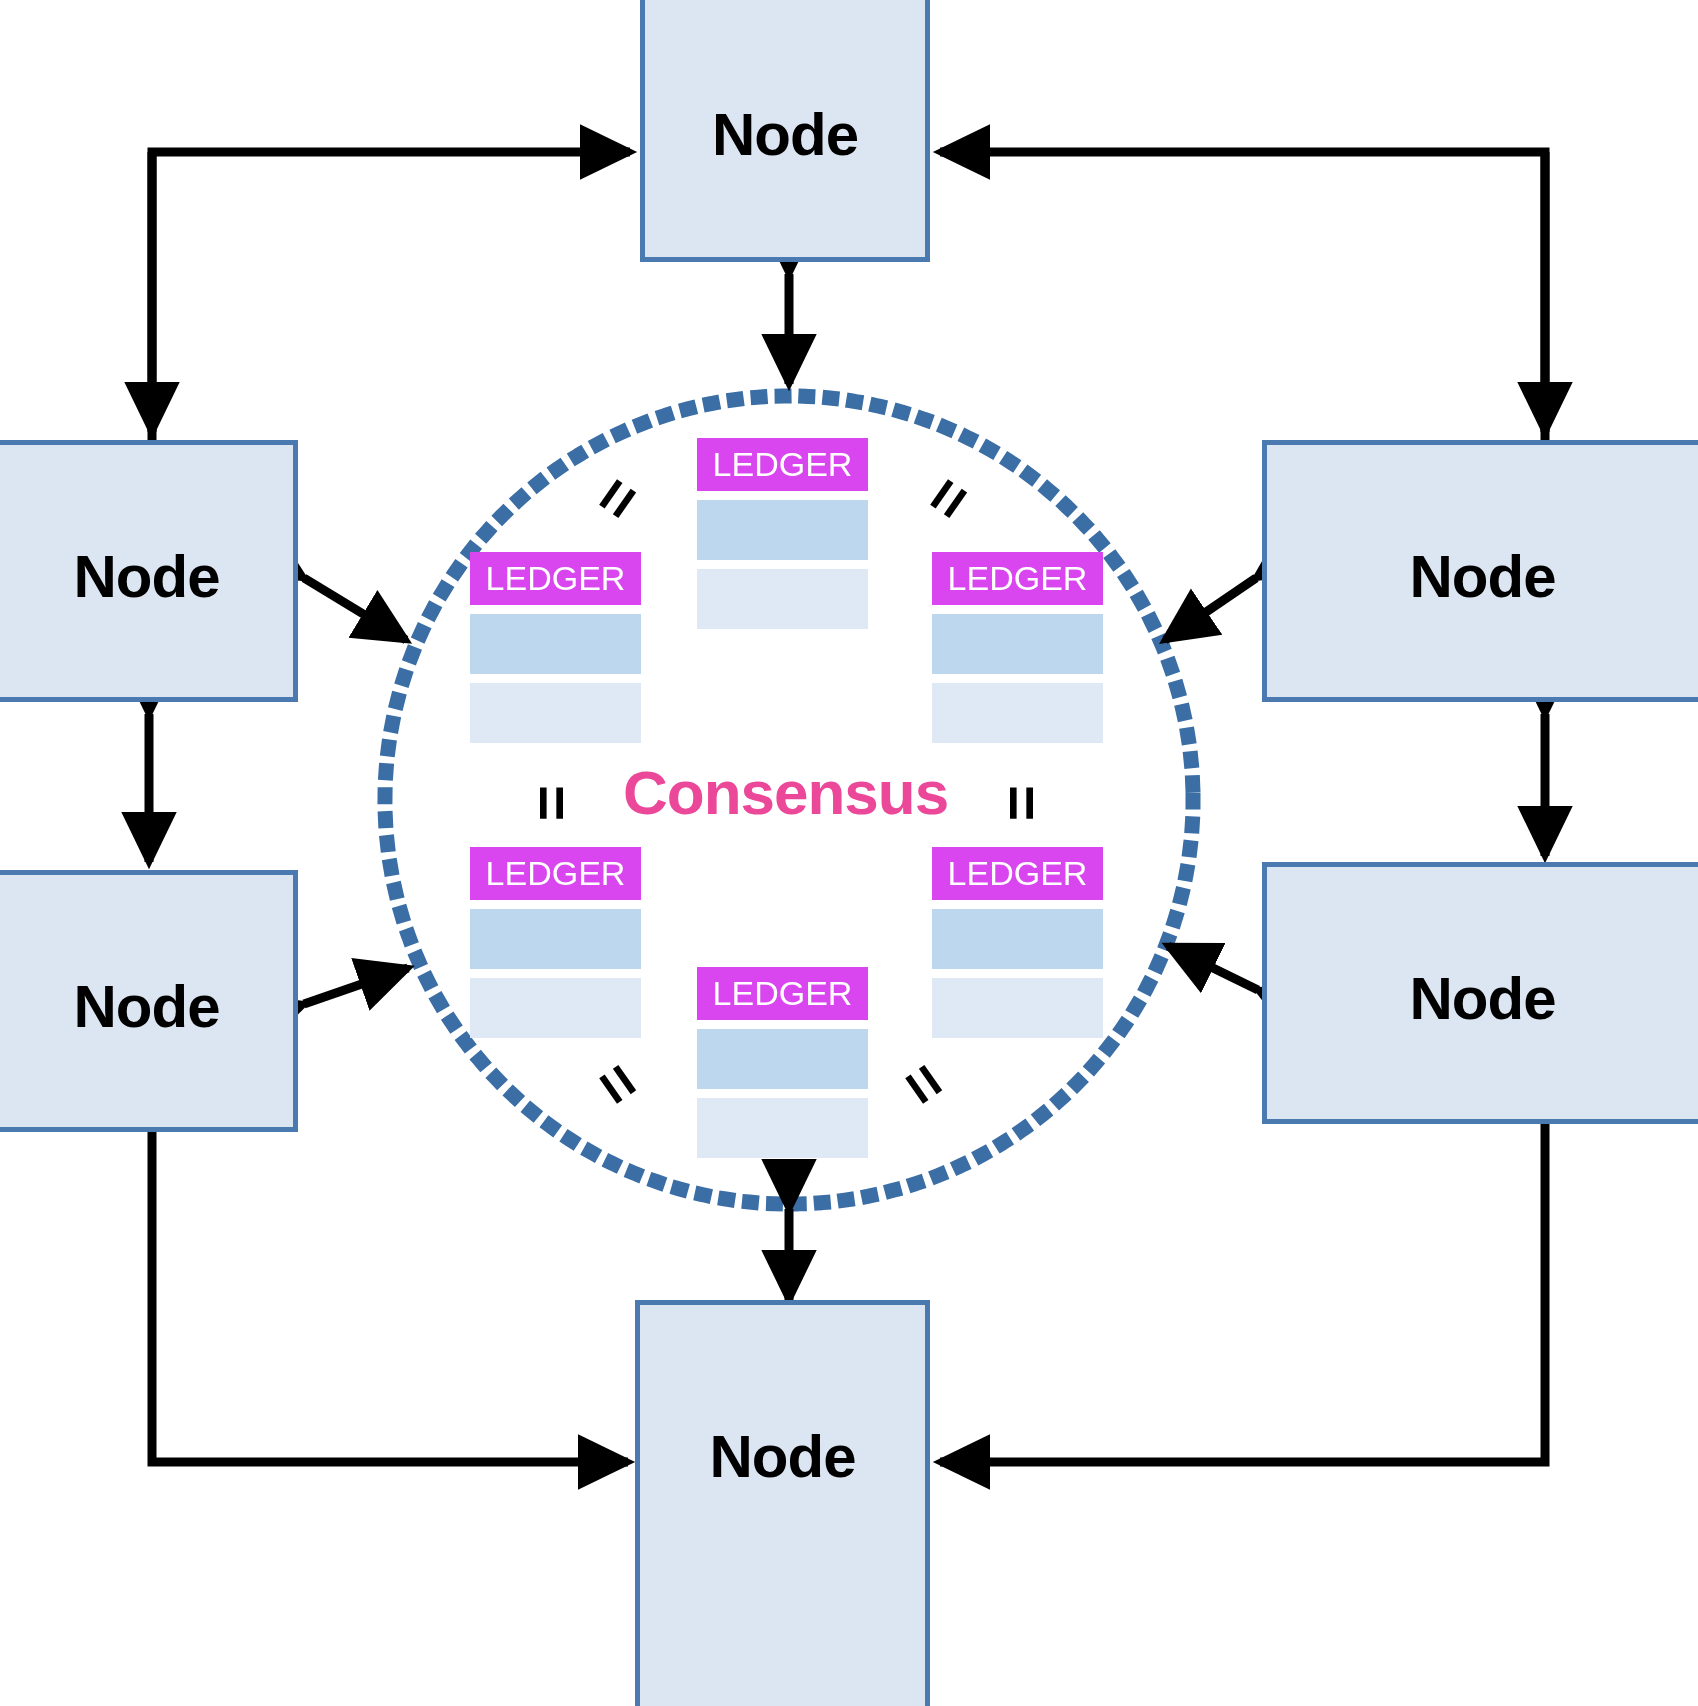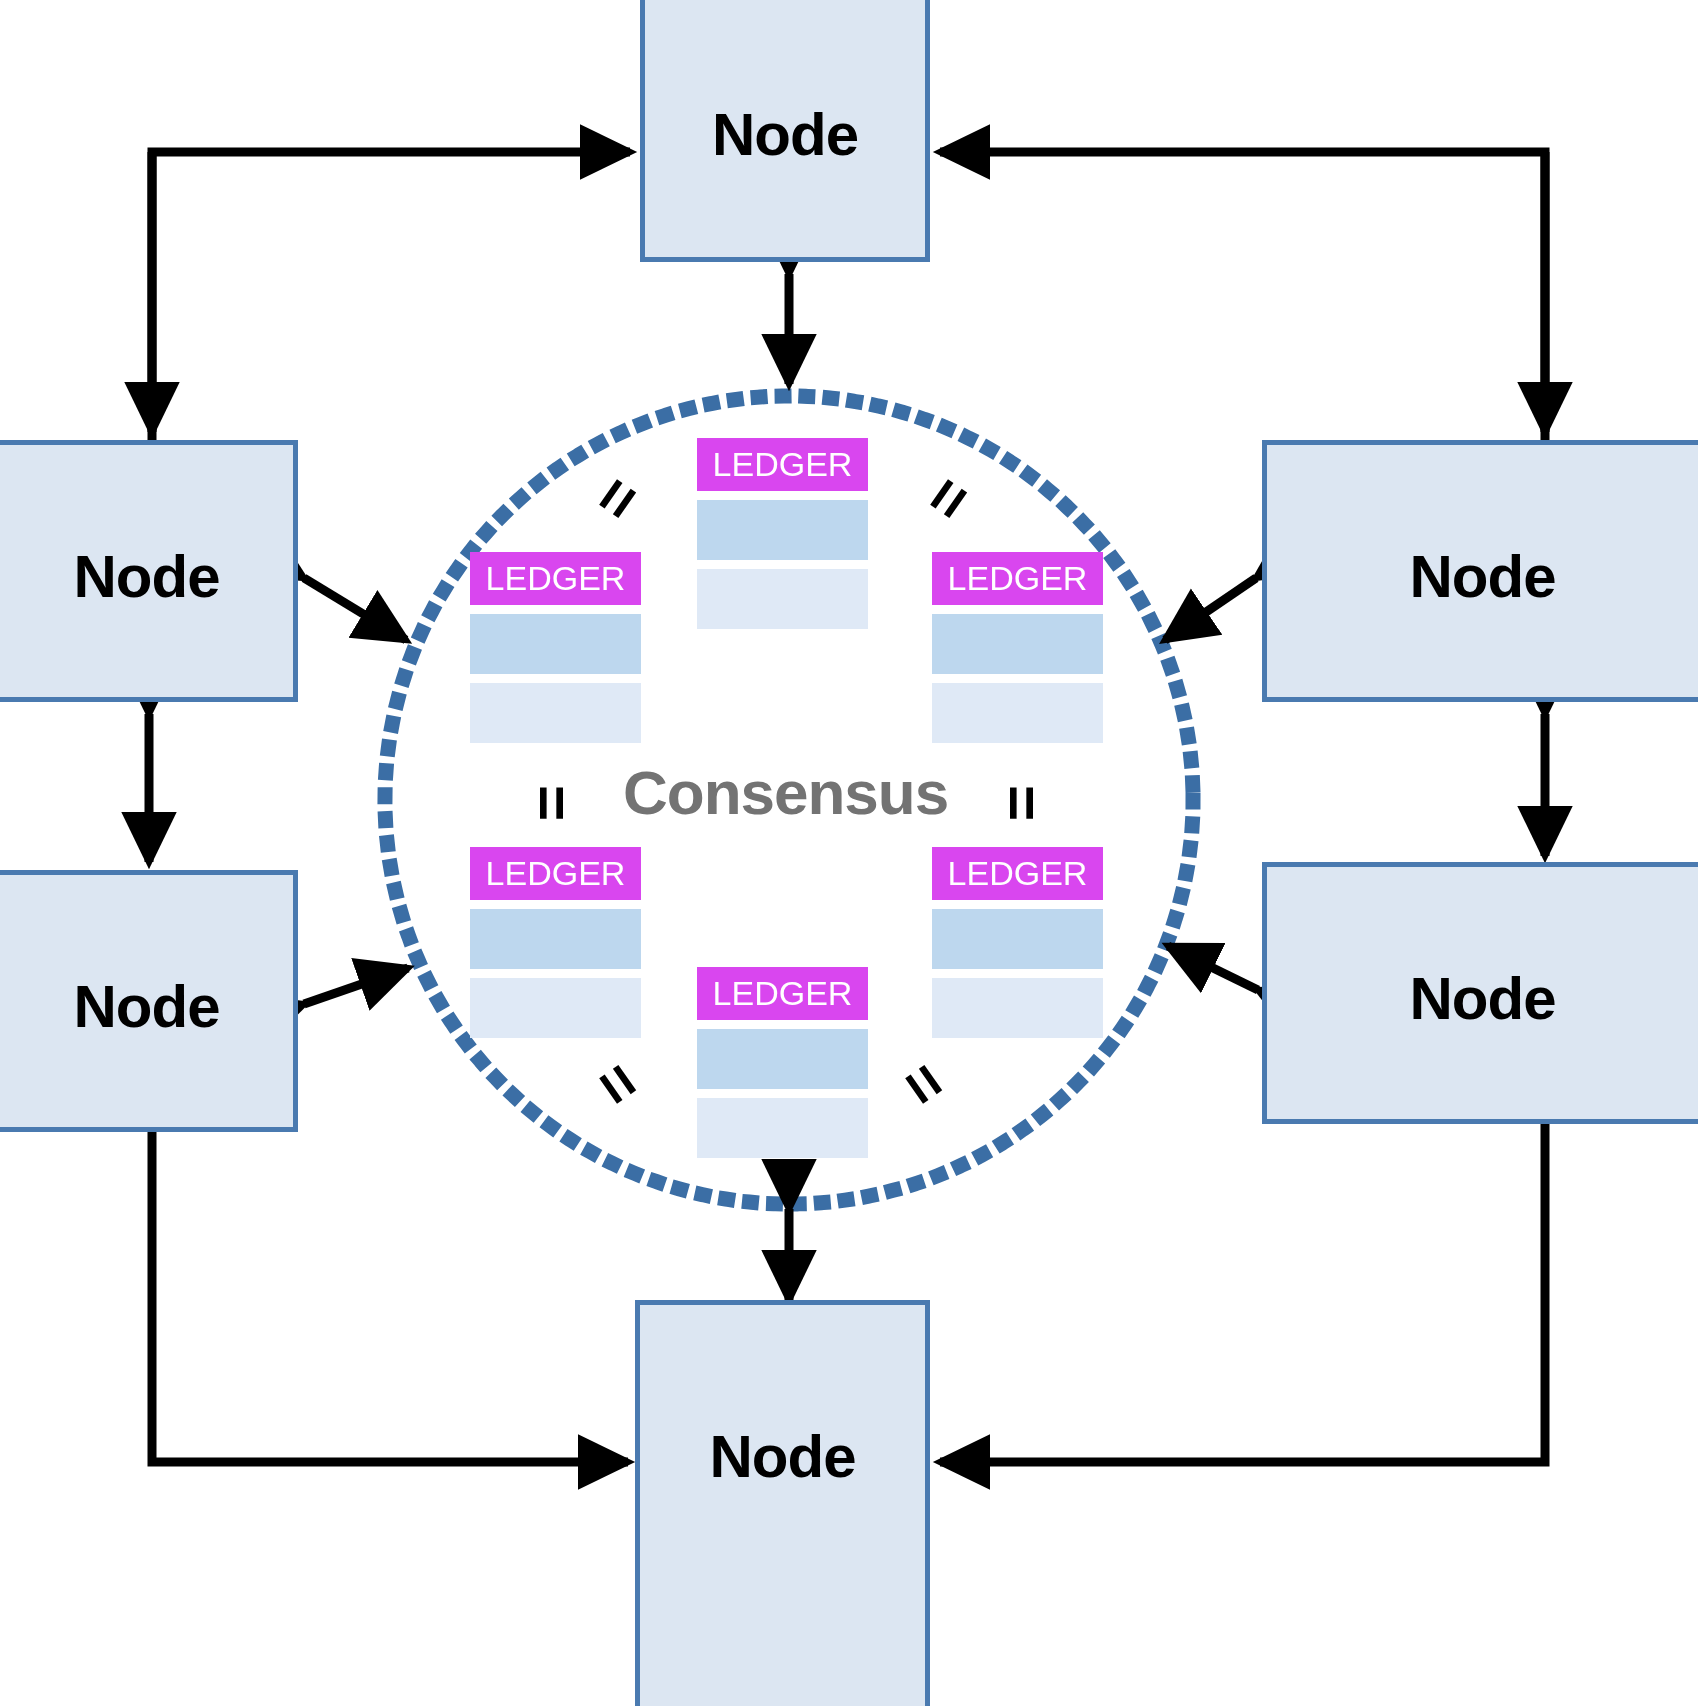--- a/index.html
+++ b/index.html
@@ -70,21 +70,21 @@
     font-size: 62px;
     font-weight: bold;
     color: #000000;
     line-height: 1;
     font-family: "Liberation Sans", sans-serif;
   }
   .consensus-label {
     position: absolute;
     font-size: 62px;
     font-weight: bold;
-    color: #737373;
+    color: #ec4899;
     line-height: 1;
     white-space: nowrap;
     letter-spacing: -1px;
   }
 </style>
 </head>
 <body>
 
 <div id="canvas">
 

